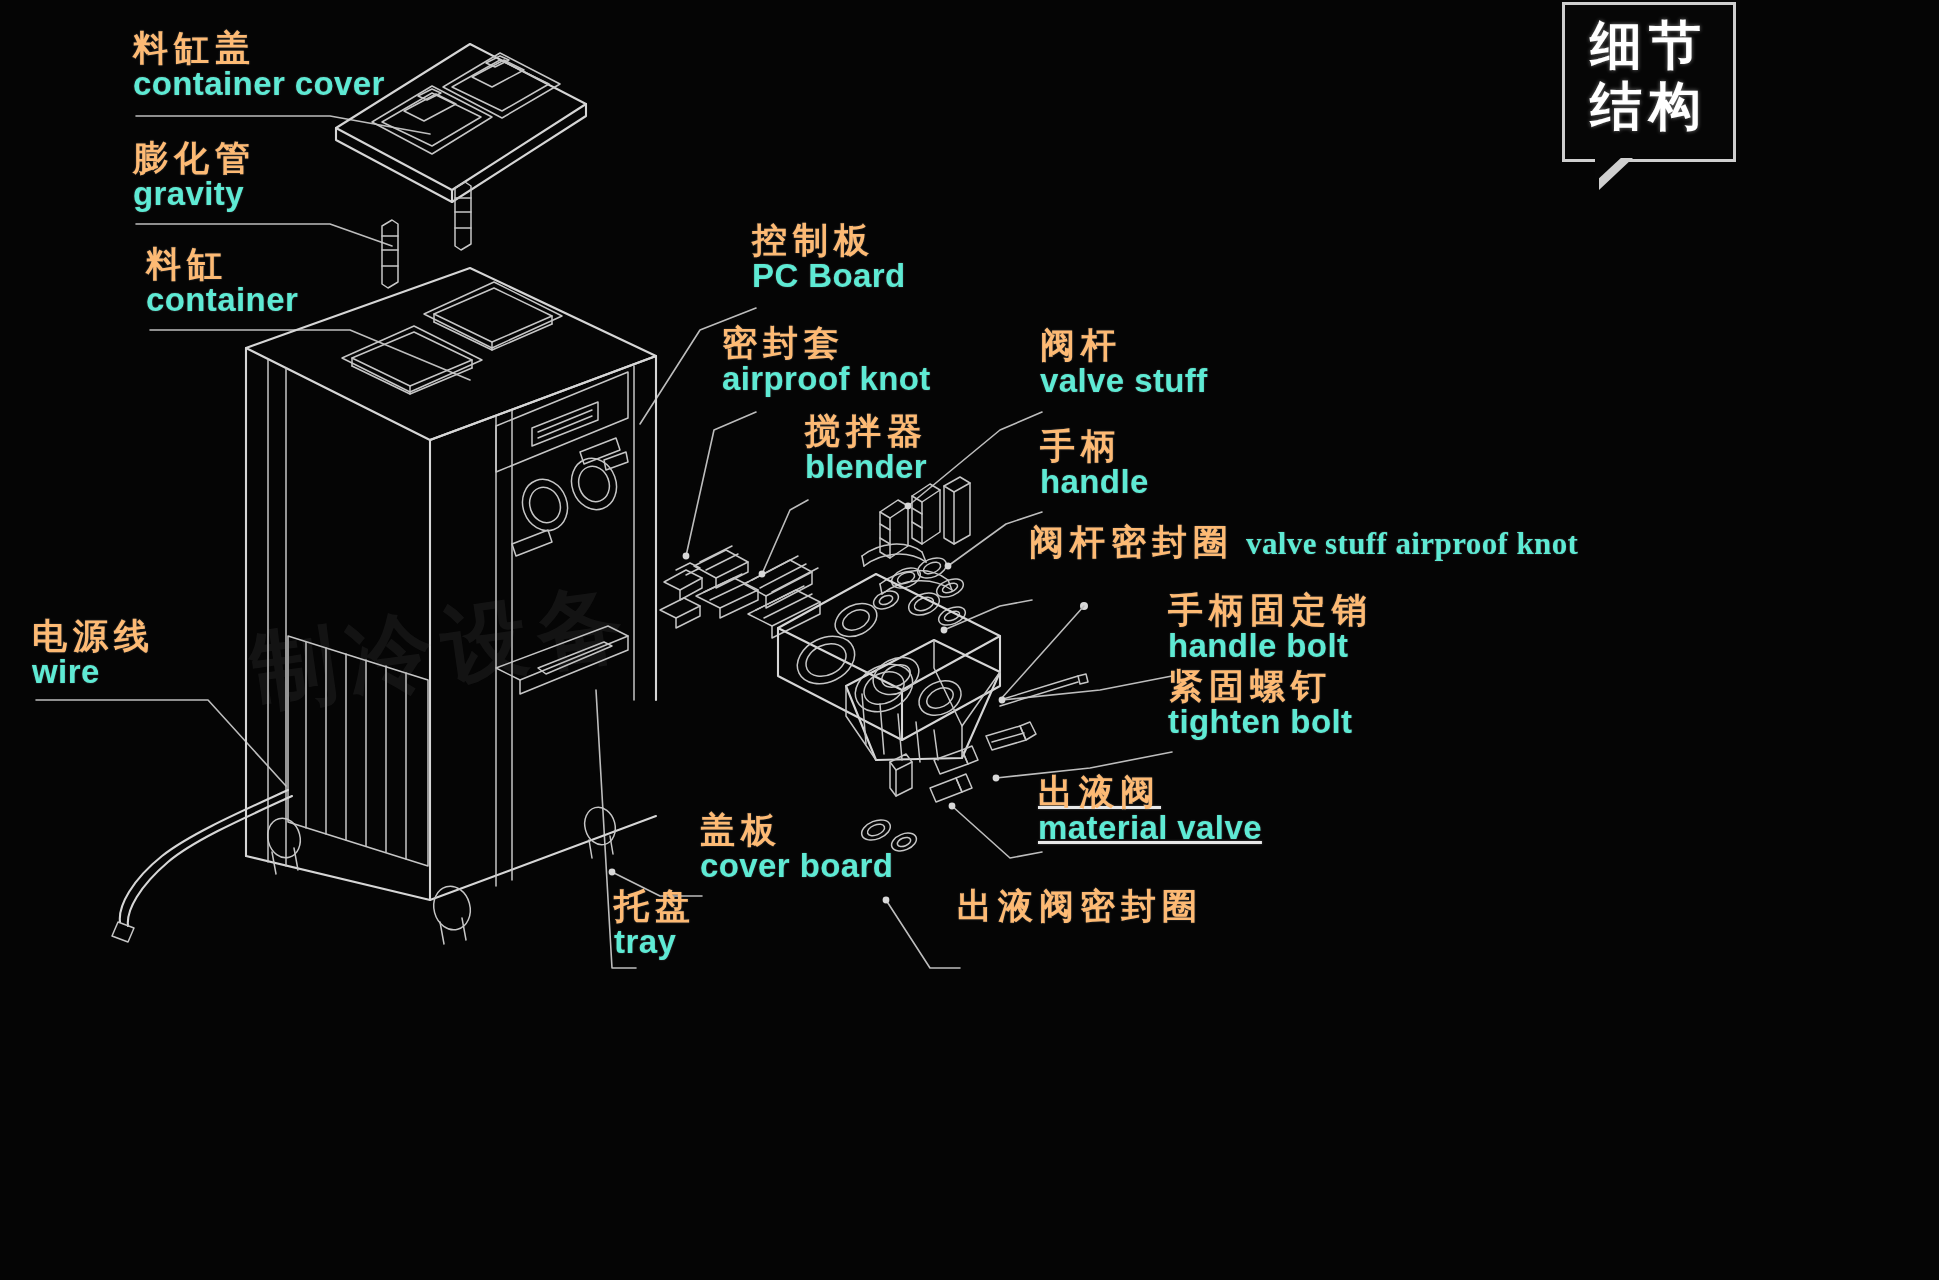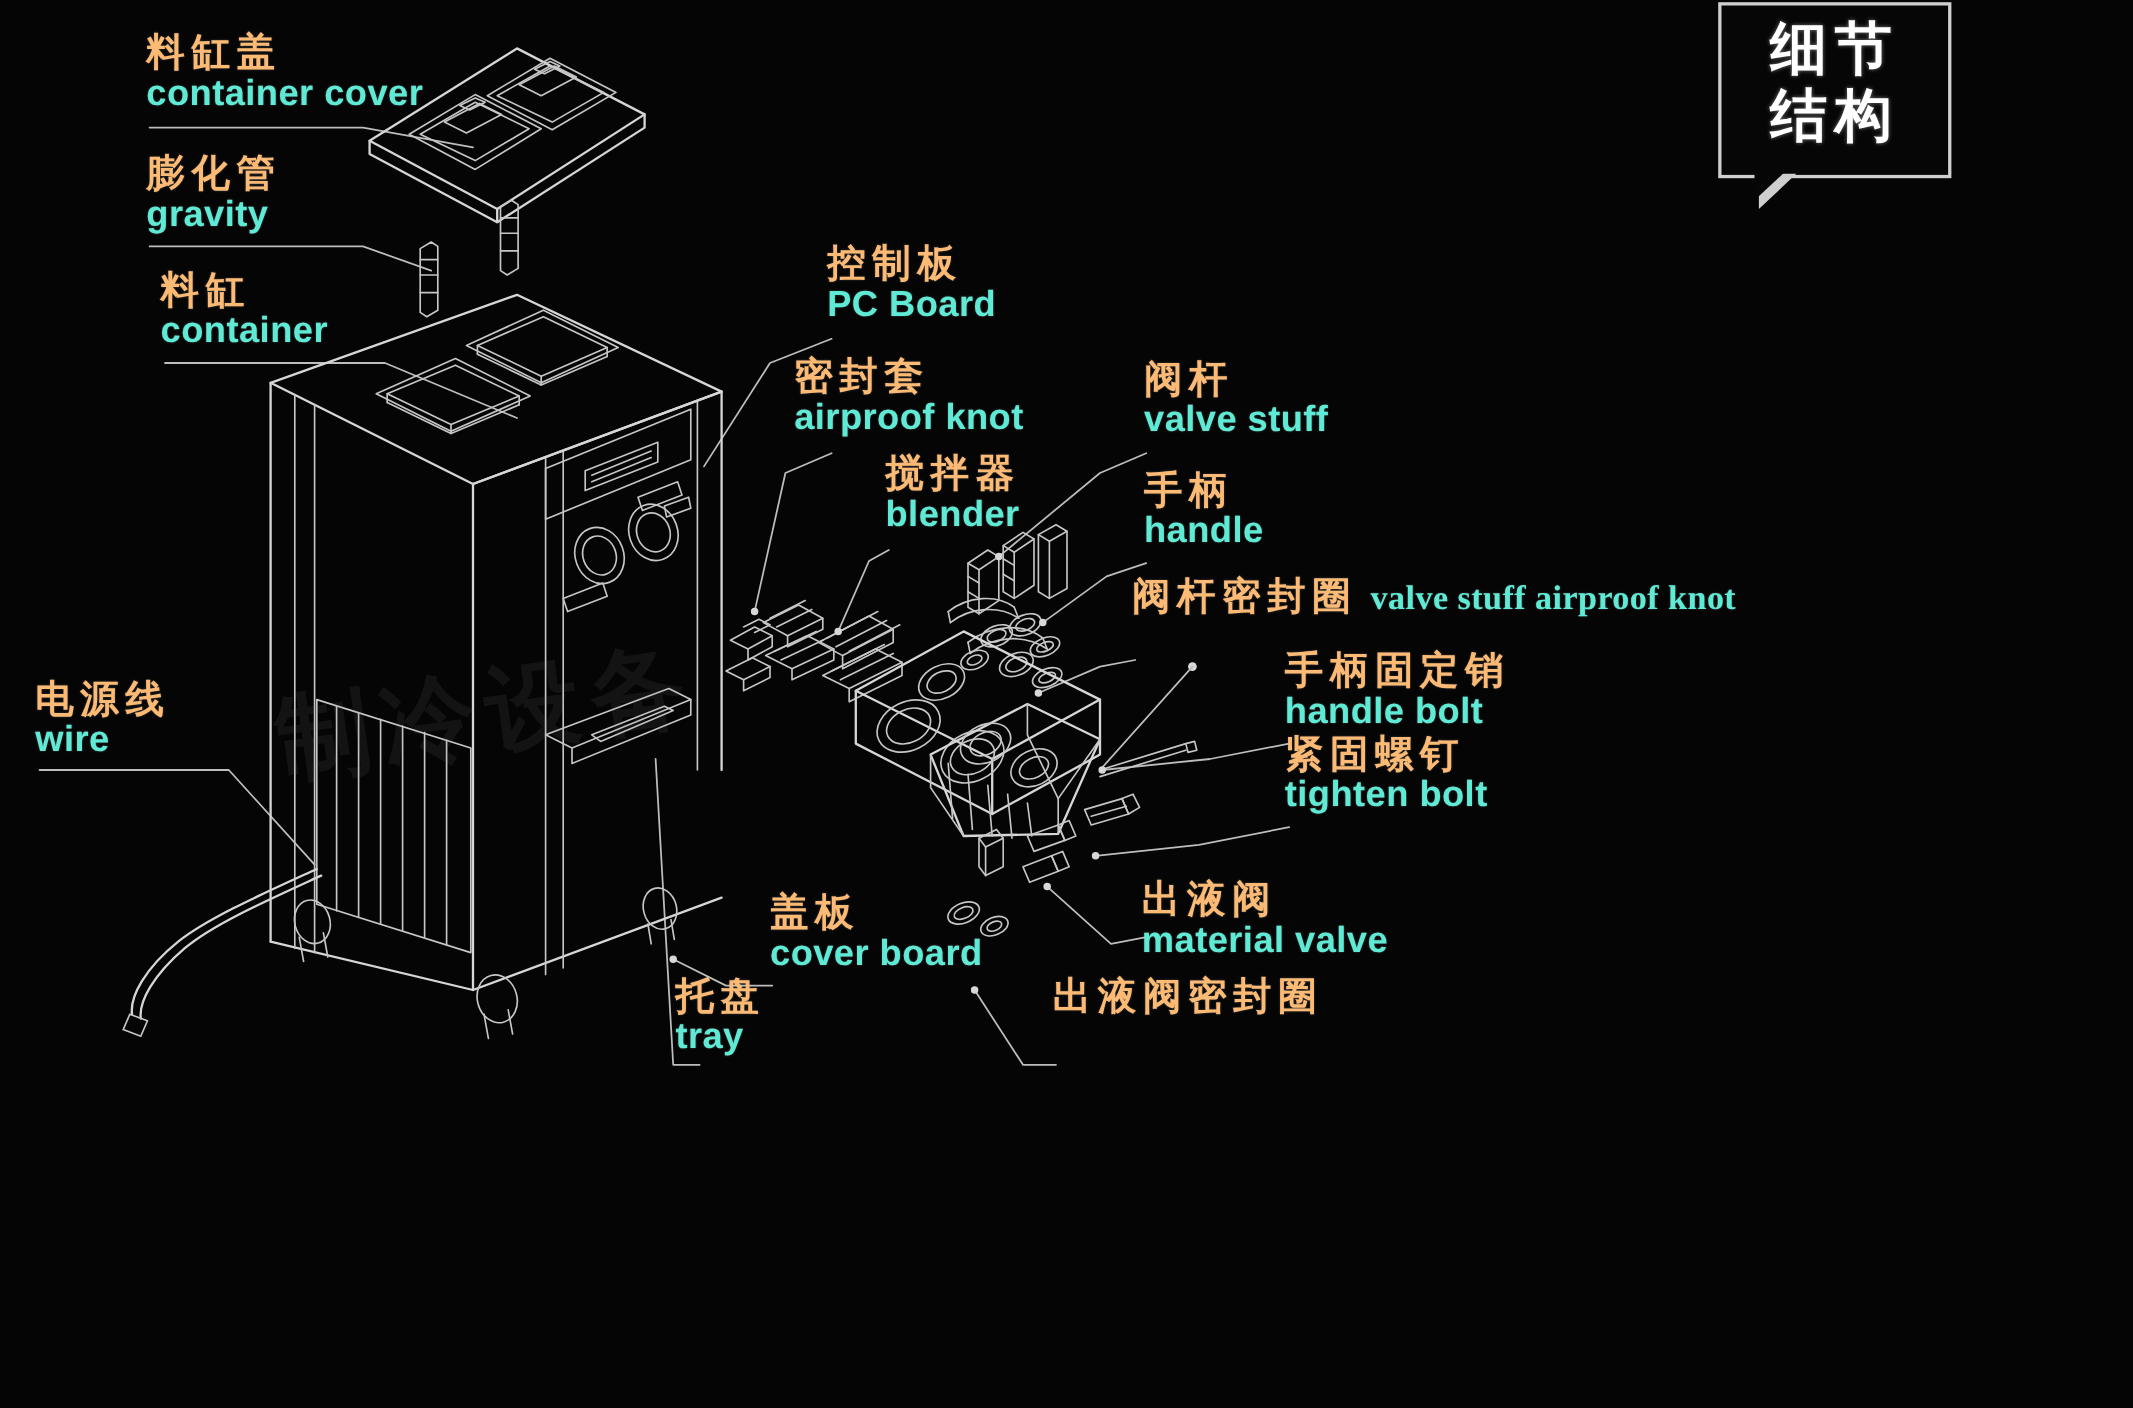--- a/index.html
+++ b/index.html
@@ -40,21 +40,21 @@
     margin-top:1px;
   }
   .callout.inline .cn,
   .callout.inline .en{display:inline;vertical-align:baseline;font-family:Liberation Serif, serif;}
   .callout.inline .en{margin-left:12px;font-size:31px;text-align:right;}
 
   
   #badge{
     position:absolute;
     left:1562px;top:2px;
-    width:212px;height:160px;
+    width:174px;height:160px;
     border:3px solid #cfcfcf;
     background:#060606;
     box-sizing:border-box;
   }
   #badge .btxt{
     position:absolute;
     left:0;right:0;top:10px;
     text-align:center;
     font-family:"DejaVu Sans","Liberation Sans",sans-serif;
     font-size:52px;
@@ -372,21 +372,21 @@
       </div>
       <div class="callout inline" style="left: 1029px; top: 525px;"><span class="cn">阀杆密封圈</span><span class="en">valve stuff airproof knot</span></div>
       <div class="callout" style="left: 1168px; top: 592px;">
         <span class="cn">手柄固定销</span>
         <span class="en">handle bolt</span>
       </div>
       <div class="callout" style="left: 1168px; top: 668px;">
         <span class="cn">紧固螺钉</span>
         <span class="en">tighten bolt</span>
       </div>
-      <div class="callout" style="left: 1038px; top: 800px;">
+      <div class="callout" style="left: 1038px; top: 774px; text-decoration: underline;">
         <span class="cn">出液阀</span>
         <span class="en">material valve</span>
       </div>
       <div class="callout" style="left: 957px; top: 888px;">
         <span class="cn">出液阀密封圈</span>
       </div>
       <div class="callout" style="left: 700px; top: 812px;">
         <span class="cn">盖板</span>
         <span class="en">cover board</span>
       </div>

